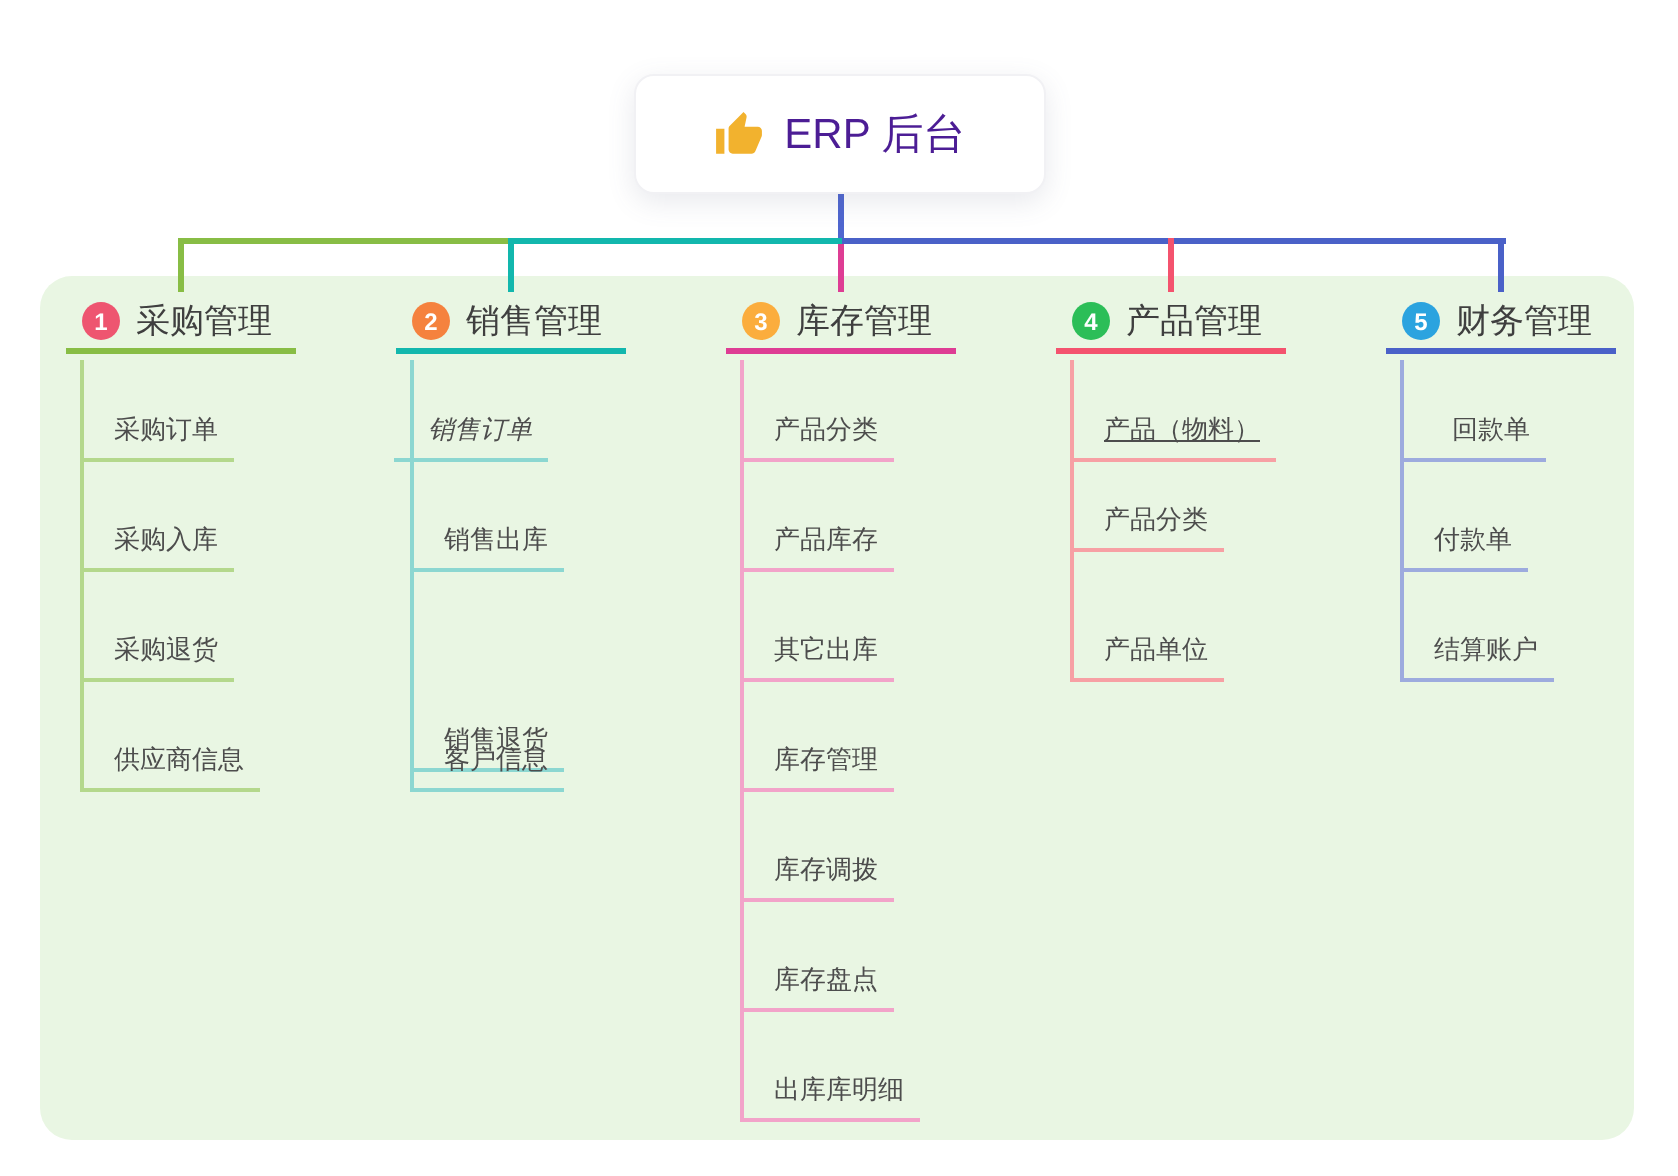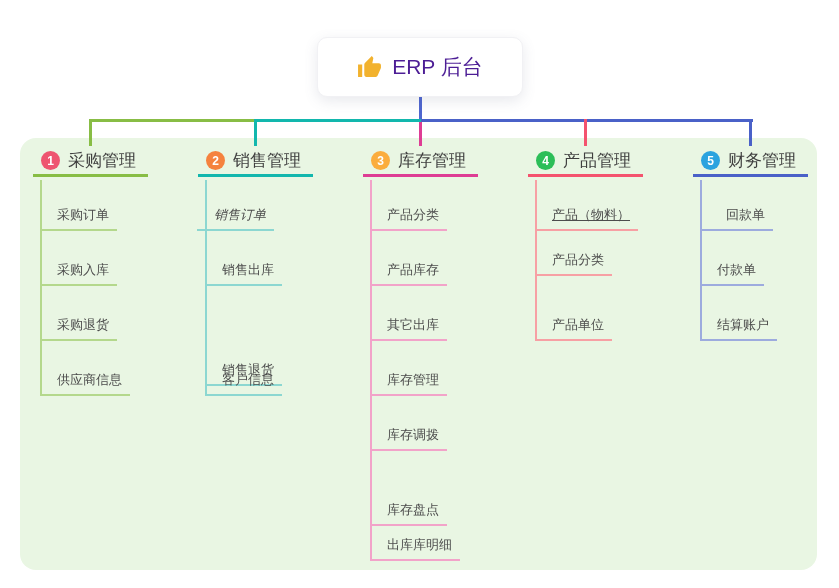--- a/index.html
+++ b/index.html
@@ -85,21 +85,21 @@
       <div class="child-node" style="left: 205px; top: 366px; border-bottom: 2px solid rgb(140, 215, 209);">客户信息</div>
       <div class="branch-label" style="left: 363px; top: 147px; width: 115px; border-bottom: 3px solid rgb(222, 61, 148);">
         <span class="badge" style="background: rgb(251, 173, 61);">3</span>
         <span>库存管理</span>
       </div>
       <div class="child-node" style="left: 370px; top: 201px; border-bottom: 2px solid rgb(242, 163, 201);">产品分类</div>
       <div class="child-node" style="left: 370px; top: 256px; border-bottom: 2px solid rgb(242, 163, 201);">产品库存</div>
       <div class="child-node" style="left: 370px; top: 311px; border-bottom: 2px solid rgb(242, 163, 201);">其它出库</div>
       <div class="child-node" style="left: 370px; top: 366px; border-bottom: 2px solid rgb(242, 163, 201);">库存管理</div>
       <div class="child-node" style="left: 370px; top: 421px; border-bottom: 2px solid rgb(242, 163, 201);">库存调拨</div>
-      <div class="child-node" style="left: 370px; top: 476px; border-bottom: 2px solid rgb(242, 163, 201); margin-top: 20px;">库存盘点</div>
+      <div class="child-node" style="left: 370px; top: 476px; border-bottom: 2px solid rgb(242, 163, 201);">库存盘点</div>
       <div class="child-node" style="left: 370px; top: 531px; border-bottom: 2px solid rgb(242, 163, 201);">出库库明细</div>
       <div class="branch-label" style="left: 528px; top: 147px; width: 115px; border-bottom: 3px solid rgb(244, 83, 110);">
         <span class="badge" style="background: rgb(44, 190, 88);">4</span>
         <span>产品管理</span>
       </div>
       <div class="child-node" style="left: 535px; top: 201px; border-bottom: 2px solid rgb(247, 160, 164); text-decoration: underline;">产品（物料）</div>
       <div class="child-node" style="left: 535px; top: 246px; border-bottom: 2px solid rgb(247, 160, 164);">产品分类</div>
       <div class="child-node" style="left: 535px; top: 311px; border-bottom: 2px solid rgb(247, 160, 164);">产品单位</div>
       <div class="branch-label" style="left: 693px; top: 147px; width: 115px; border-bottom: 3px solid rgb(74, 97, 200);">
         <span class="badge" style="background: rgb(43, 163, 223);">5</span>

